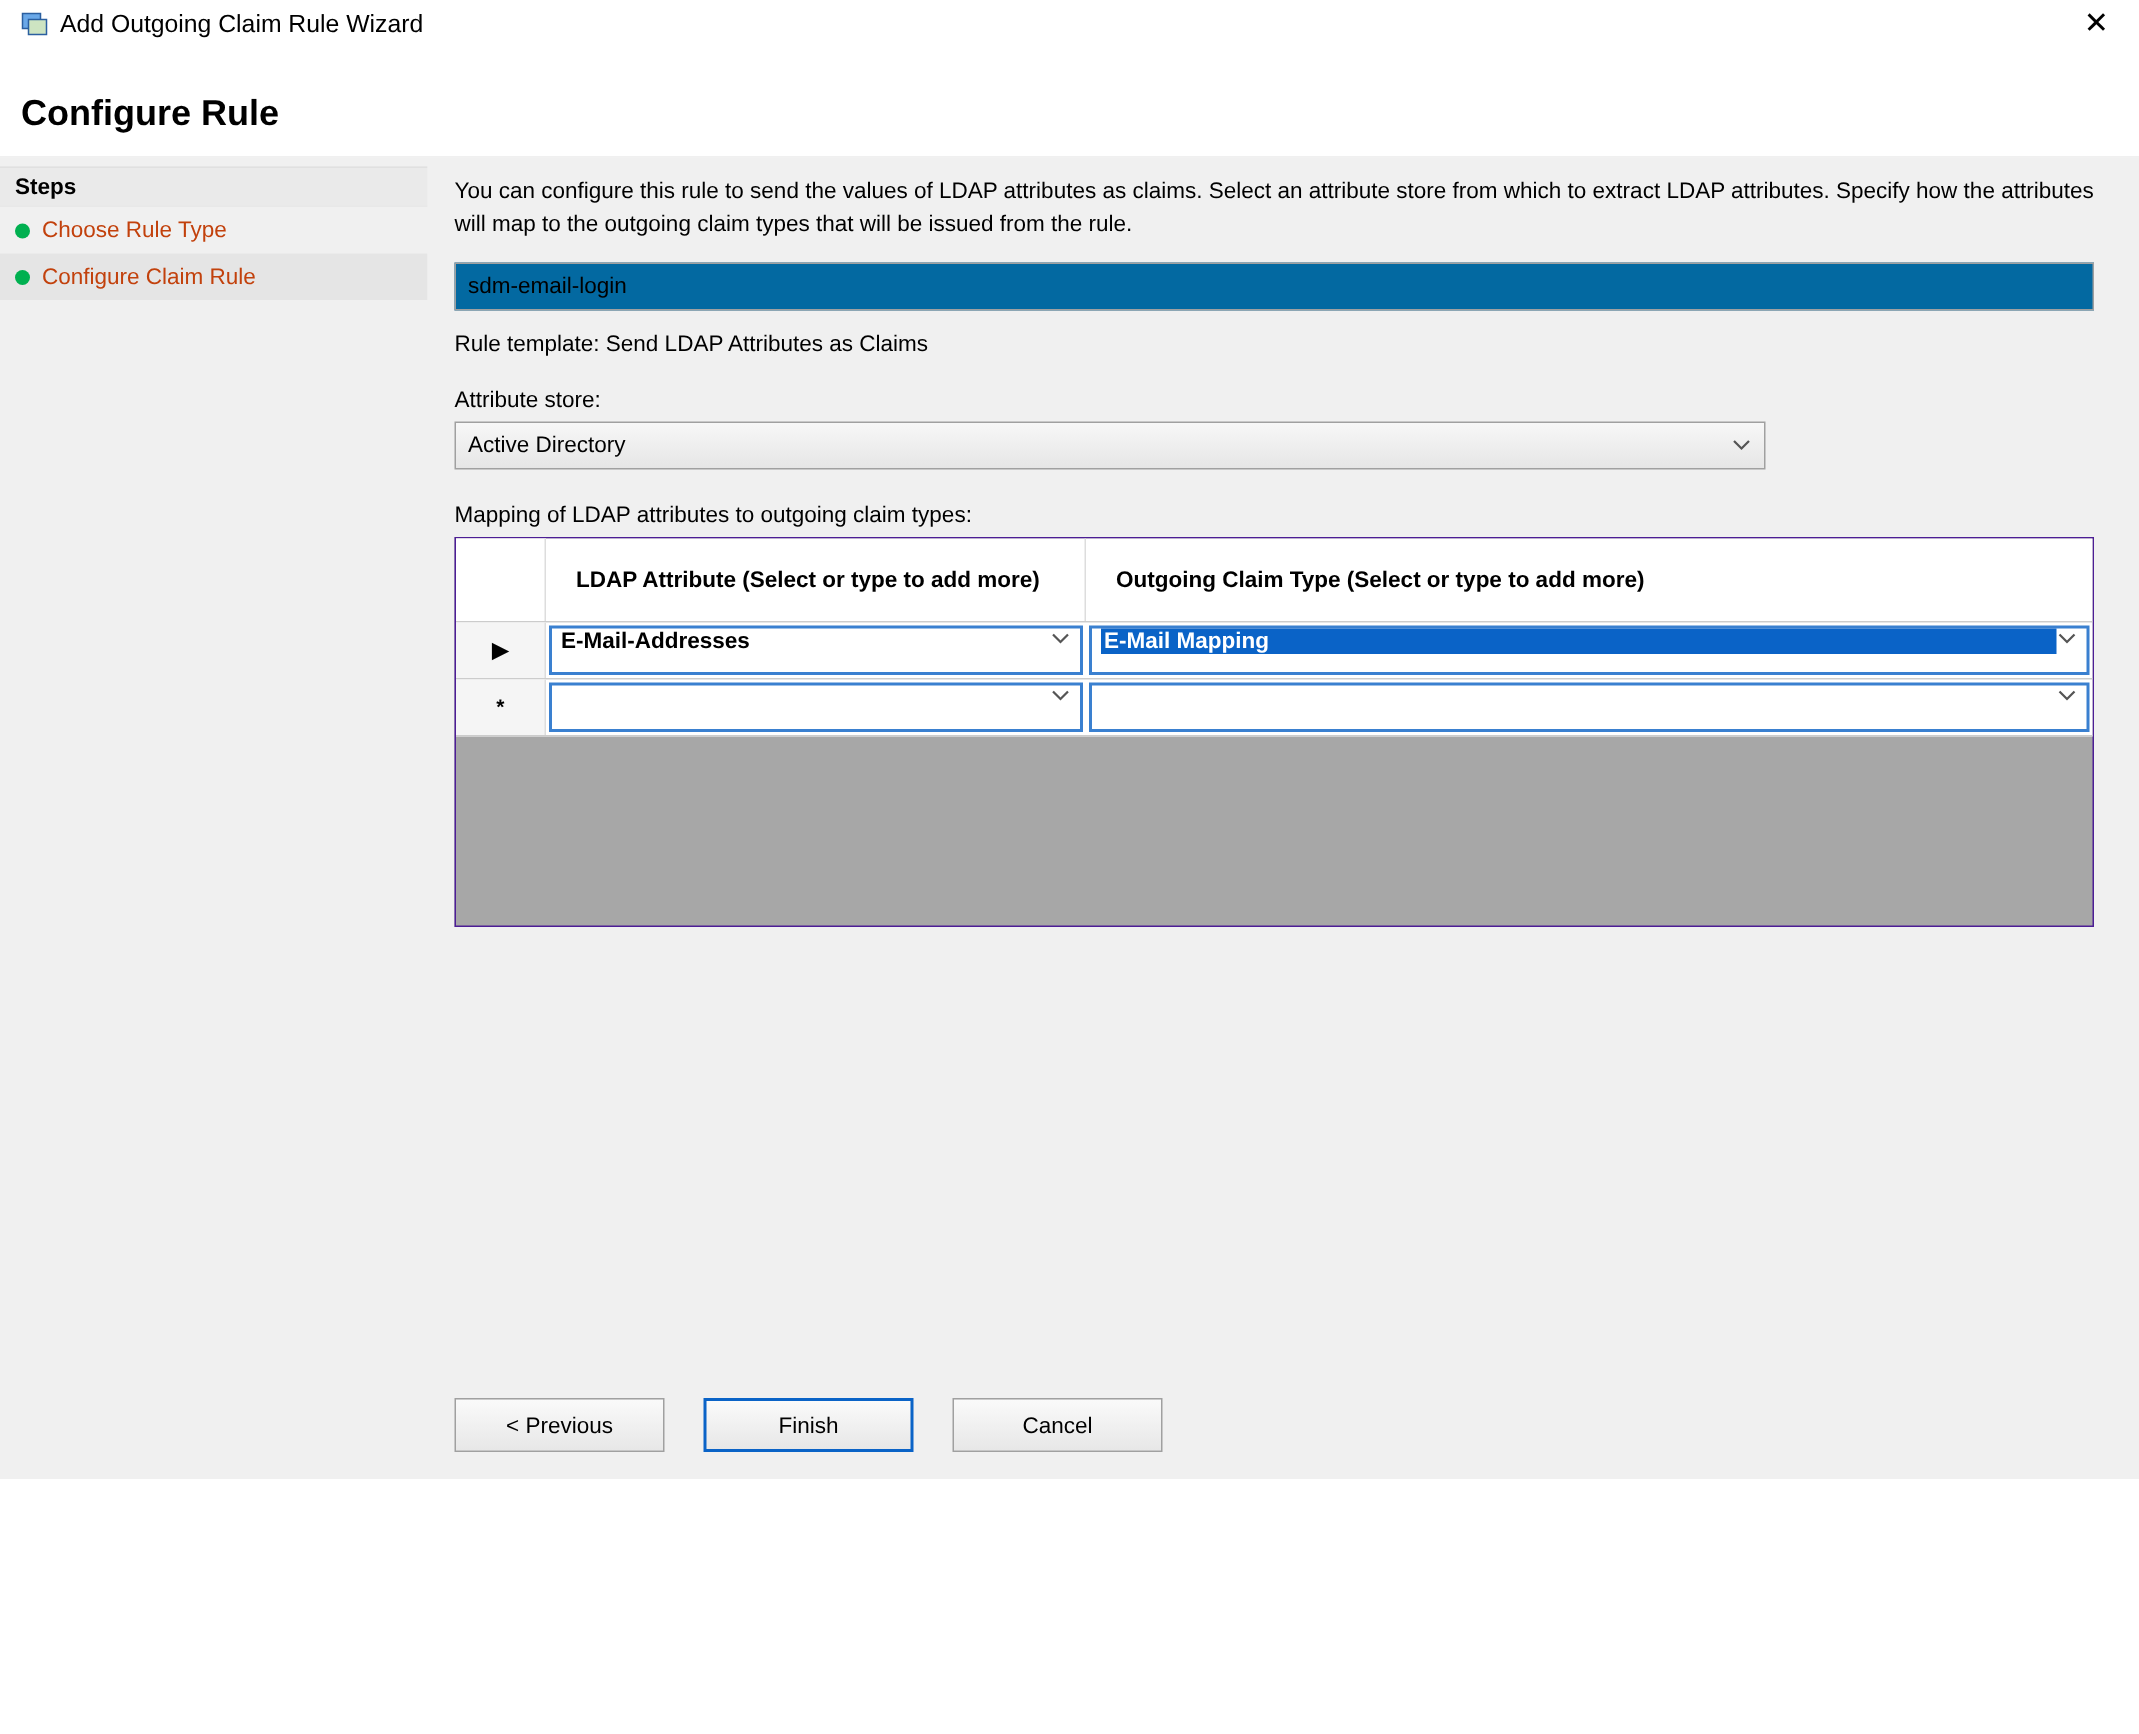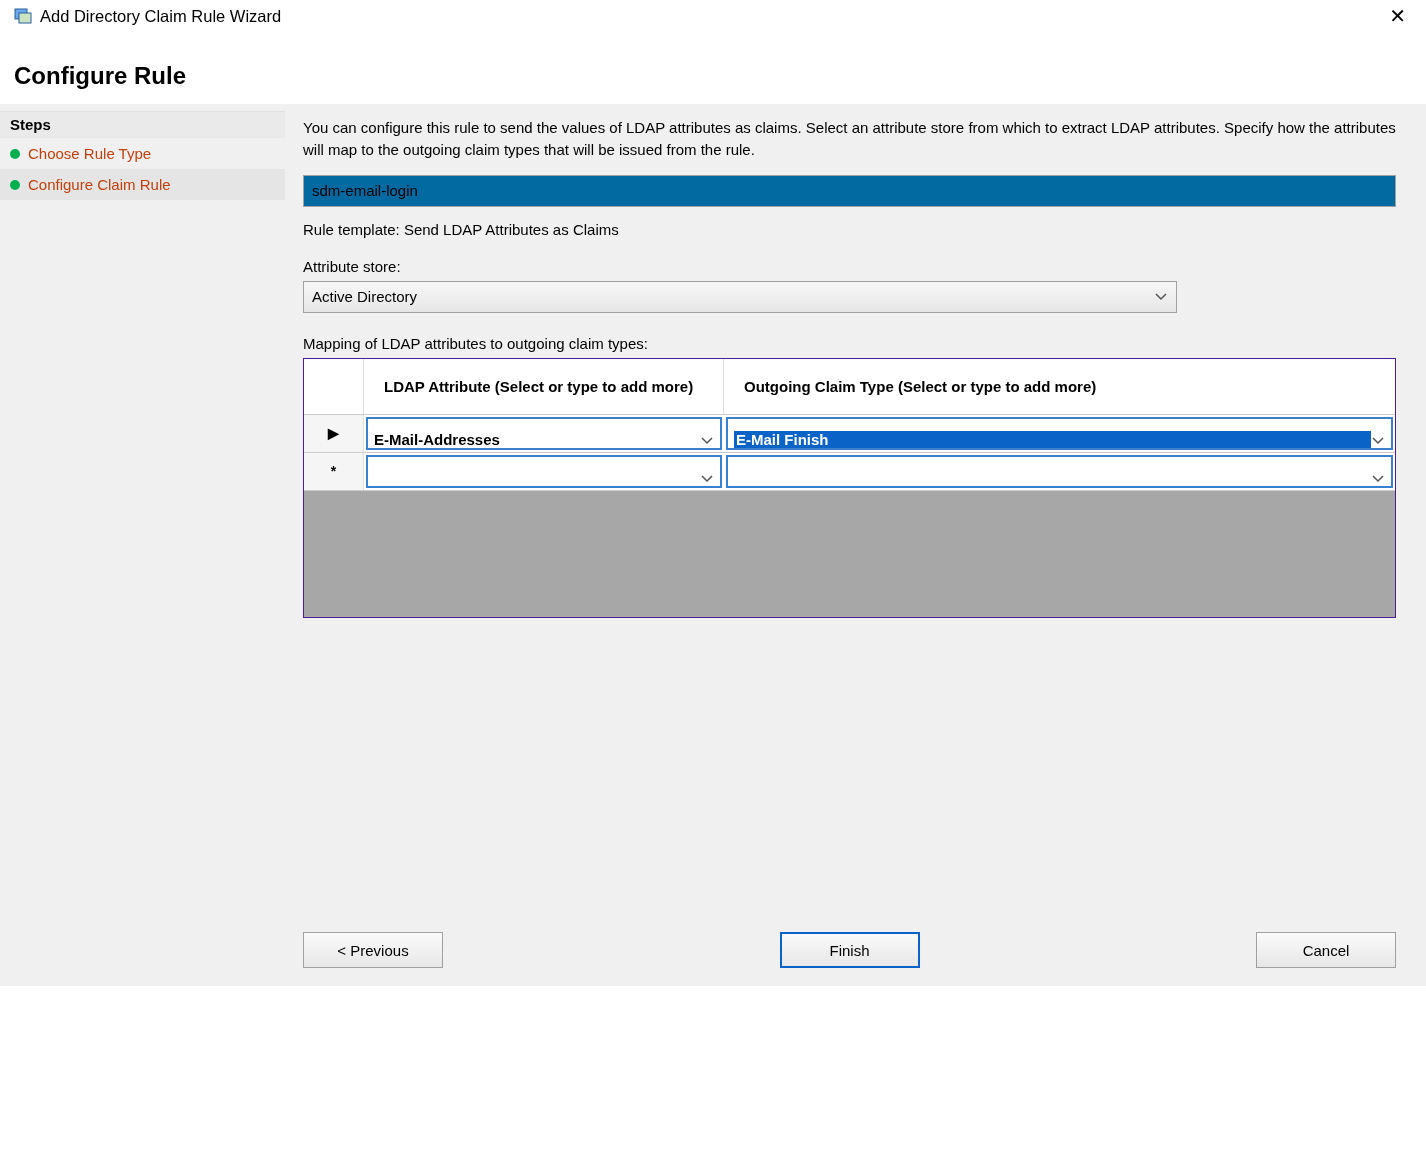--- a/index.html
+++ b/index.html
@@ -166,36 +166,36 @@
   align-items: stretch;
   padding: 2px;
 }
 .cell-ldap { width: 360px; }
 .cell-out { flex: 1; }
 .combo {
   flex: 1;
   border: 2px solid #3a80d0;
   background: #fff;
   display: flex;
-  align-items: flex-end;
+  align-items: flex-start;
   padding: 0 6px;
   font-size: 15px;
 }
 .combo .combo-text { flex: 1; white-space: nowrap; overflow: hidden; }
 .combo .combo-text.sel {
   background: #0a63c7;
   color: #fff;
   padding: 0 2px;
 }
 .grid-fill { flex: 1; }
 .footer {
   margin-top: auto;
   display: flex;
-  justify-content: space-between;
-  gap: 4px;
+  justify-content: flex-start;
+  gap: 26px;
   padding-top: 28px;
 }
 .btn {
   width: 140px;
   height: 36px;
   border: 1px solid #a0a0a0;
   background: linear-gradient(#fafafa,#e7e7e7);
   font-family: inherit;
   font-size: 15px;
   cursor: default;
@@ -209,21 +209,21 @@
 
 <div class="window">
 
   <div class="titlebar">
     <span class="title-icon">
       <svg viewBox="0 0 18 18">
         <rect x="1" y="2" width="12" height="10" fill="#6aa8e8" stroke="#2b5fa0"></rect>
         <rect x="5" y="6" width="12" height="10" fill="#cde4c2" stroke="#2b5fa0"></rect>
       </svg>
     </span>
-    <span class="title-text">Add Directory Claim Rule Wizard</span>
+    <span class="title-text">Add Outgoing Claim Rule Wizard</span>
     <span class="close-btn">✕</span>
   </div>
 
   <div class="headerbar">
     <div class="header-title">Configure Rule</div>
   </div>
 
   <div class="body">
 
     <div class="sidebar">
@@ -268,21 +268,21 @@
           <div class="cell cell-ldap">
             <div class="combo">
               <span class="combo-text">E-Mail-Addresses</span>
               <svg class="chev" viewBox="0 0 14 14">
                   <path d="M2 4l5 5 5-5" fill="none" stroke="#555" stroke-width="1.5"></path>
                 </svg>
             </div>
           </div>
           <div class="cell cell-out">
             <div class="combo">
-              <span class="combo-text sel">E-Mail Finish</span>
+              <span class="combo-text sel">E-Mail Mapping</span>
               <svg class="chev" viewBox="0 0 14 14">
                   <path d="M2 4l5 5 5-5" fill="none" stroke="#555" stroke-width="1.5"></path>
                 </svg>
             </div>
           </div>
         </div>
 
         <div class="grid-row">
           <div class="row-indicator">*</div>
           <div class="cell cell-ldap">

